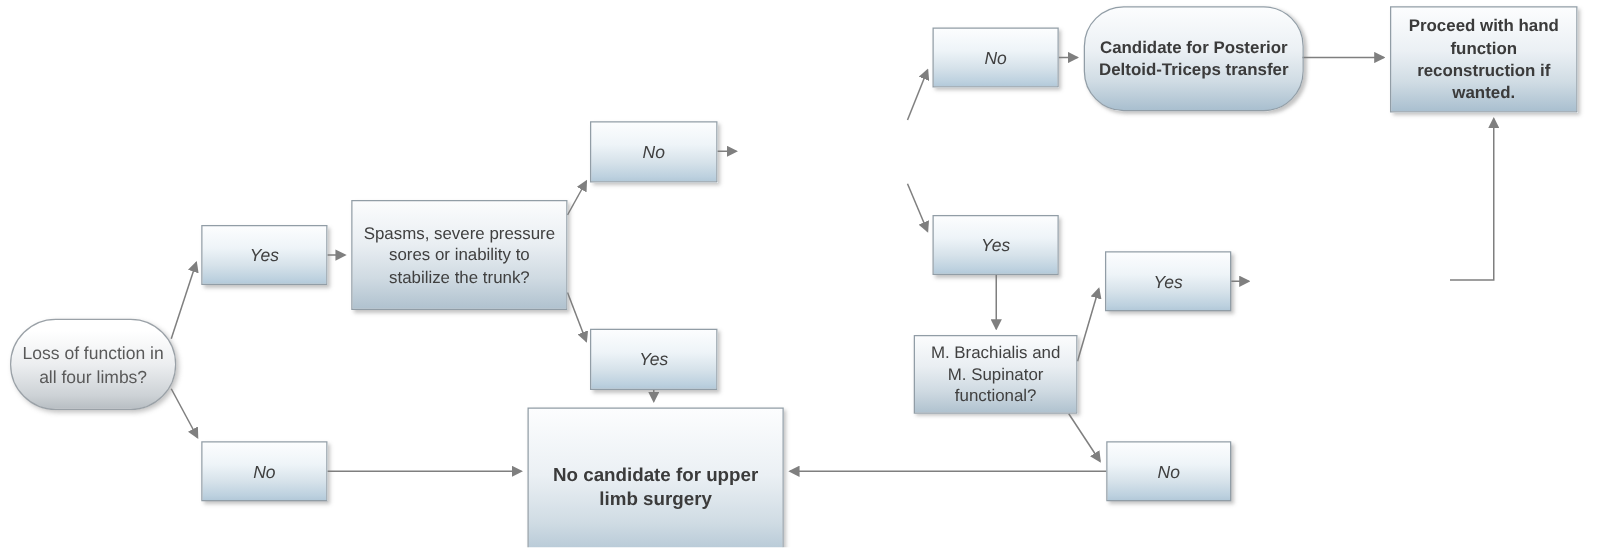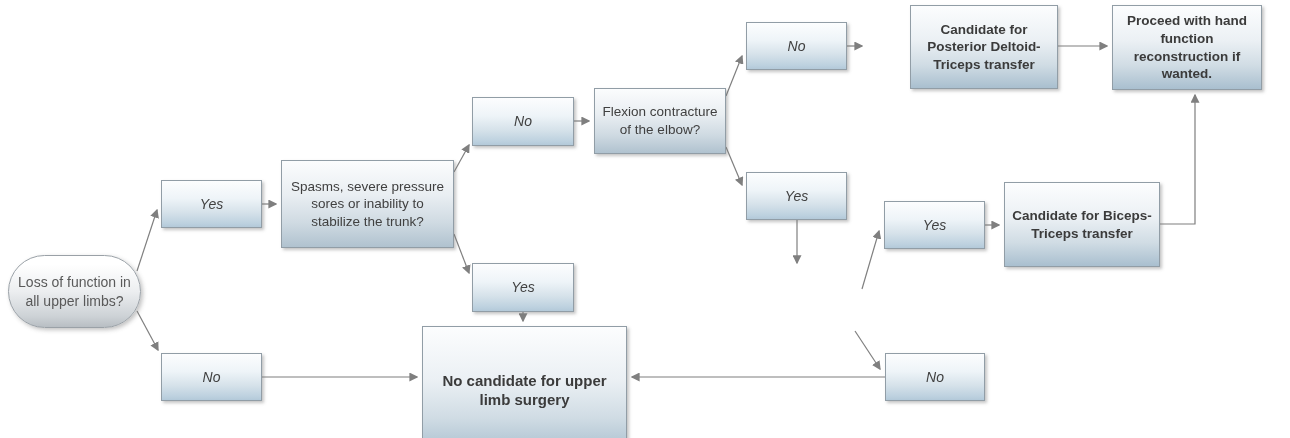--- a/index.html
+++ b/index.html
@@ -88,44 +88,43 @@
       <line x1="862" y1="289" x2="879" y2="231" marker-end="url(#arrow)"></line>
       <line x1="985" y1="225" x2="999" y2="225" marker-end="url(#arrow)"></line>
       <polyline points="1160,224 1195,224 1195,95" marker-end="url(#arrow)"></polyline>
       <line x1="855" y1="331" x2="880" y2="369" marker-end="url(#arrow)"></line>
       <line x1="523" y1="312" x2="523" y2="321" marker-end="url(#arrow)"></line>
       <line x1="262" y1="377" x2="417" y2="377" marker-end="url(#arrow)"></line>
       <line x1="885" y1="377" x2="632" y2="377" marker-end="url(#arrow)"></line>
     </g>
   </svg>
 
-  <div class="node oval" style="left:8px; top:255px; width:133px; height:73px;">Loss of function in all upper limbs?</div>
+  <div class="node oval" style="left:8px; top:255px; width:133px; height:73px;">Loss of function in all four limbs?</div>
 
   <div class="node answer" style="left:161px; top:180px; width:101px; height:48px;">Yes</div>
 
   <div class="node answer" style="left:161px; top:353px; width:101px; height:48px;">No</div>
 
   <div class="node question" style="left:281px; top:160px; width:173px; height:88px;">Spasms, severe pressure sores or inability to stabilize the trunk?</div>
 
   <div class="node answer" style="left:472px; top:97px; width:102px; height:49px;">No</div>
 
   <div class="node answer" style="left:472px; top:263px; width:102px; height:49px;">Yes</div>
 
-  <div class="node question" style="left:594px; top:88px; width:132px; height:66px;">Flexion contracture of the elbow?</div>
 
   <div class="node answer" style="left:746px; top:22px; width:101px; height:48px;">No</div>
 
   <div class="node answer" style="left:746px; top:172px; width:101px; height:48px;">Yes</div>
 
-  <div class="node outcome" style="left:910px; top:5px; width:148px; height:84px;">Candidate for Posterior Deltoid-Triceps transfer</div>
+  <div class="node outcome" style="left:867px; top:5px; width:176px; height:84px;border-radius:32px;">Candidate for Posterior Deltoid-Triceps transfer</div>
 
   <div class="node outcome" style="left:1112px; top:5px; width:150px; height:85px;">Proceed with hand function reconstruction if wanted.</div>
 
+  <div class="node question" style="left:731px; top:268px; width:131px; height:63px;">M. Brachialis and M. Supinator functional?</div>
 
   <div class="node answer" style="left:884px; top:201px; width:101px; height:48px;">Yes</div>
 
-  <div class="node outcome" style="left:1004px; top:182px; width:156px; height:85px;">Candidate for Biceps-Triceps transfer</div>
 
   <div class="node answer" style="left:885px; top:353px; width:100px; height:48px;">No</div>
 
   <div class="node outcome" style="left:422px; top:326px; width:205px; height:128px; font-size:15px;text-align:center;">No candidate for upper limb surgery</div>
 
 </div>
 
 </body></html>

